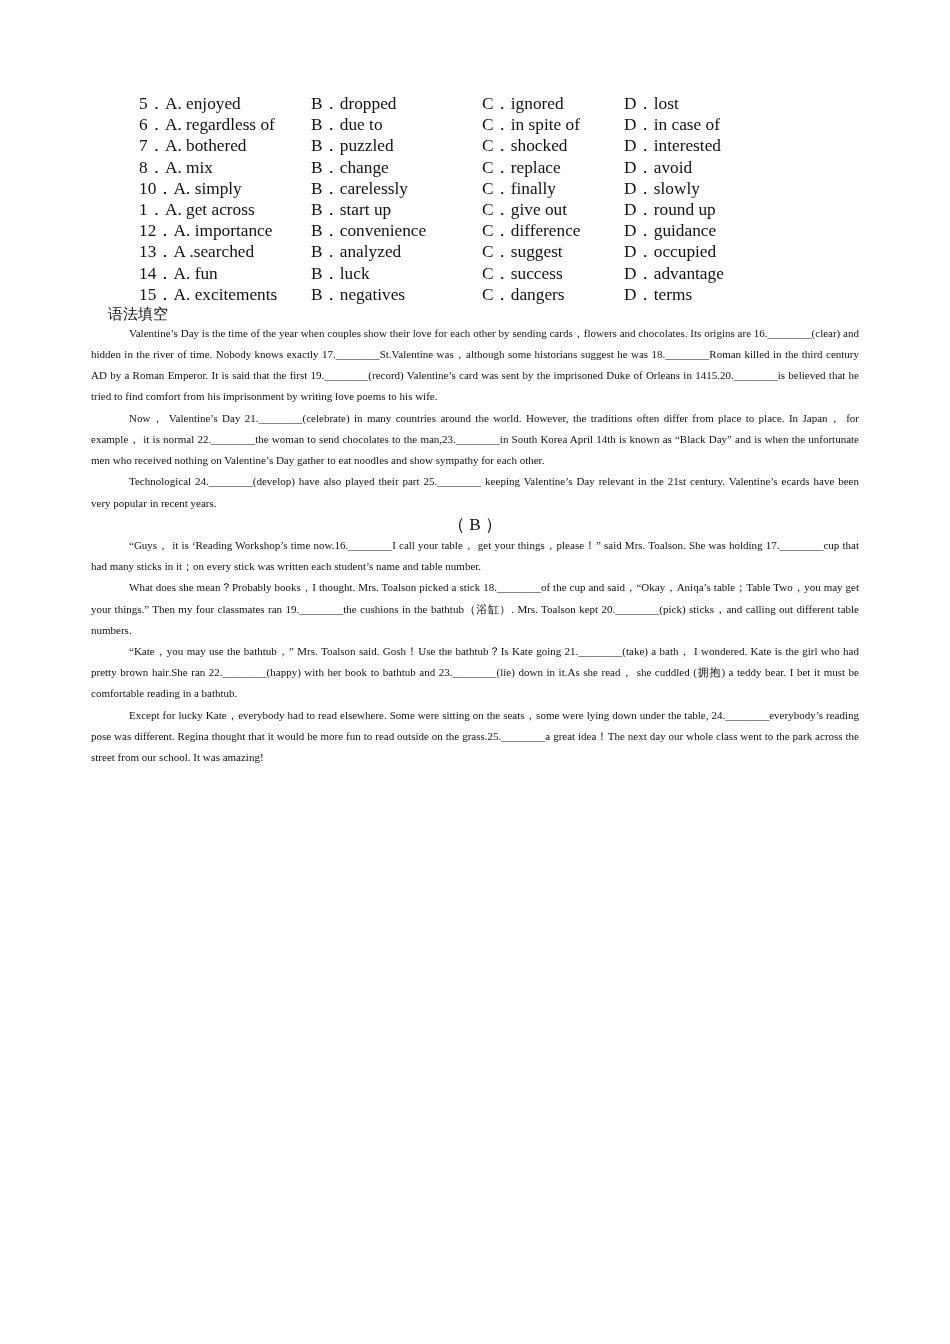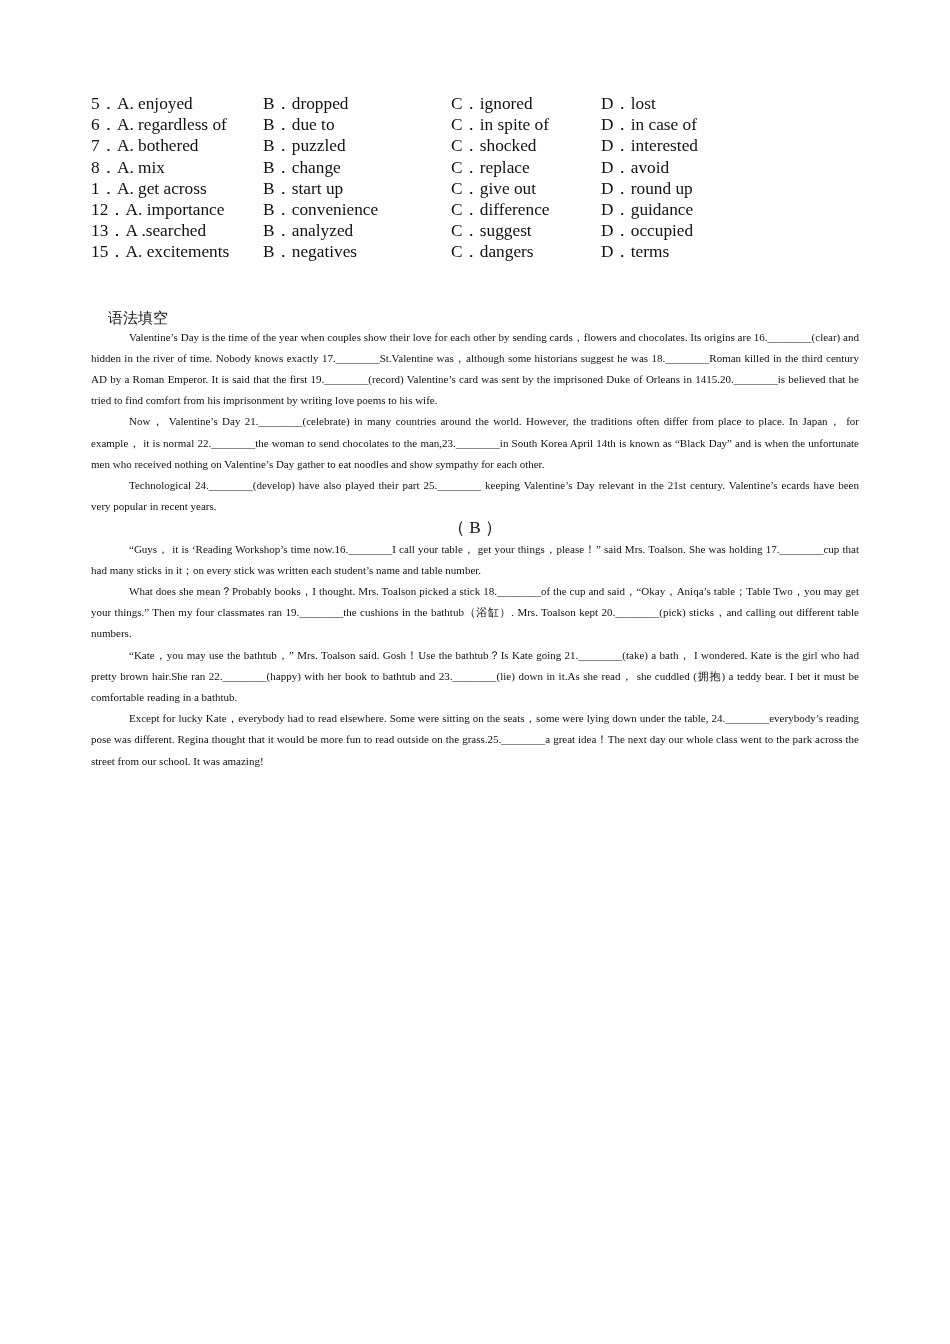--- a/index.html
+++ b/index.html
@@ -1,27 +1,27 @@
 <!DOCTYPE html>
 <html><head>
 <meta charset="utf-8">
 <style>
   html, body { margin: 0; padding: 0; background: #ffffff; }
   body { width: 950px; height: 1344px; position: relative; overflow: hidden;
          font-family: "Liberation Serif", "DejaVu Serif", serif; color: #111; }
   .page { position: absolute; left: 91px; top: 93px; width: 768px; }
-  .opts { font-size: 17.3px; line-height: 21.2px; }
+  .opts { font-size: 17.3px; line-height: 21.2px; margin-left: 48px; }
   .opt-row { position: relative; height: 21.2px; white-space: nowrap; }
   .opt-row span { position: absolute; top: 0; }
   .c-a { left: 0; }
   .c-b { left: 172px; }
-  .c-c { left: 360px; font-family: Liberation Serif, serif; }
-  .c-d { left: 510px; }
+  .c-c { left: 343px; font-family: Liberation Serif, serif; }
+  .c-d { left: 485px; }
   .section-title { font-family: "DejaVu Sans", sans-serif; font-size: 15px; line-height: 18px;
-                   margin-left: 17px; height: 18px; margin-top: 46px; }
+                   margin-left: 17px; height: 18px; }
   .para { font-size: 11px; line-height: 21.2px; text-align: justify; text-indent: 38px; margin: 0; }
   .center { text-align: center; font-size: 17.3px; line-height: 21.2px; margin: 0; }
 </style>
 </head>
 <body>
 
 <div class="page">
 
   <div class="opts">
     <div class="opt-row">
@@ -42,36 +42,48 @@
       <span class="c-c">C．shocked</span>
       <span class="c-d">D．interested</span>
     </div>
     <div class="opt-row">
       <span class="c-a"><span style="position:static">8．</span><span style="position:static">A. mix</span></span>
       <span class="c-b">B．change</span>
       <span class="c-c">C．replace</span>
       <span class="c-d">D．avoid</span>
     </div>
     <div class="opt-row">
+      <span class="c-a"><span style="position:static">10．</span><span style="position:static">A. simply</span></span>
+      <span class="c-b">B．carelessly</span>
+      <span class="c-c">C．finally</span>
+      <span class="c-d">D．slowly</span>
+    </div>
+    <div class="opt-row">
       <span class="c-a"><span style="position:static">1．</span><span style="position:static">A. get across</span></span>
       <span class="c-b">B．start up</span>
       <span class="c-c">C．give out</span>
       <span class="c-d">D．round up</span>
     </div>
     <div class="opt-row">
       <span class="c-a"><span style="position:static">12．</span><span style="position:static">A. importance</span></span>
       <span class="c-b">B．convenience</span>
       <span class="c-c">C．difference</span>
       <span class="c-d">D．guidance</span>
     </div>
     <div class="opt-row">
       <span class="c-a"><span style="position:static">13．</span><span style="position:static">A .searched</span></span>
       <span class="c-b">B．analyzed</span>
       <span class="c-c">C．suggest</span>
       <span class="c-d">D．occupied</span>
+    </div>
+    <div class="opt-row">
+      <span class="c-a"><span style="position:static">14．</span><span style="position:static">A. fun</span></span>
+      <span class="c-b">B．luck</span>
+      <span class="c-c">C．success</span>
+      <span class="c-d">D．advantage</span>
     </div>
     <div class="opt-row">
       <span class="c-a"><span style="position:static">15．</span><span style="position:static">A. excitements</span></span>
       <span class="c-b">B．negatives</span>
       <span class="c-c">C．dangers</span>
       <span class="c-d">D．terms</span>
     </div>
   </div>
 
   <div class="section-title">语法填空</div>

